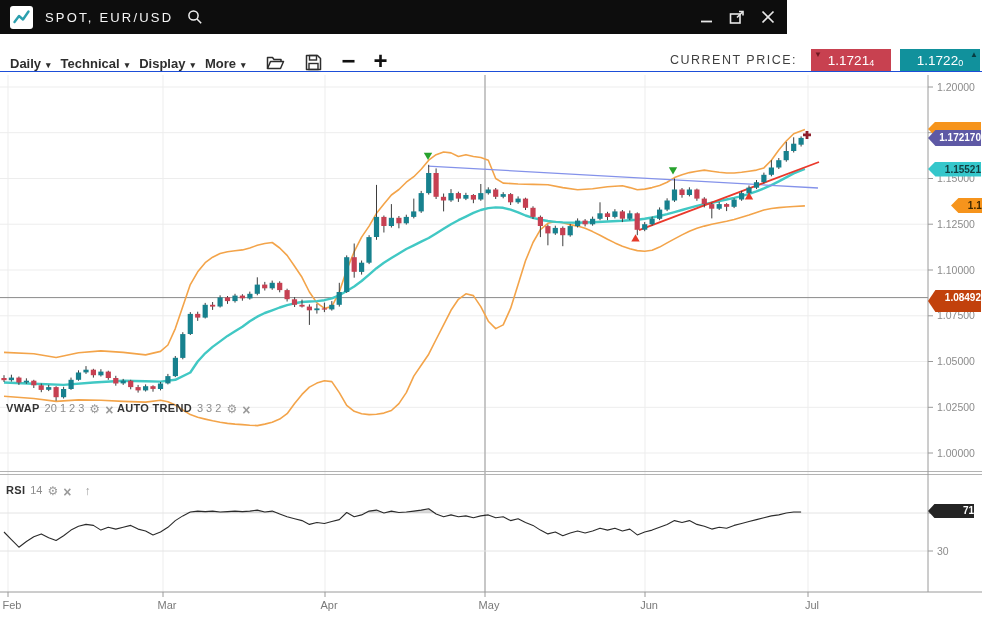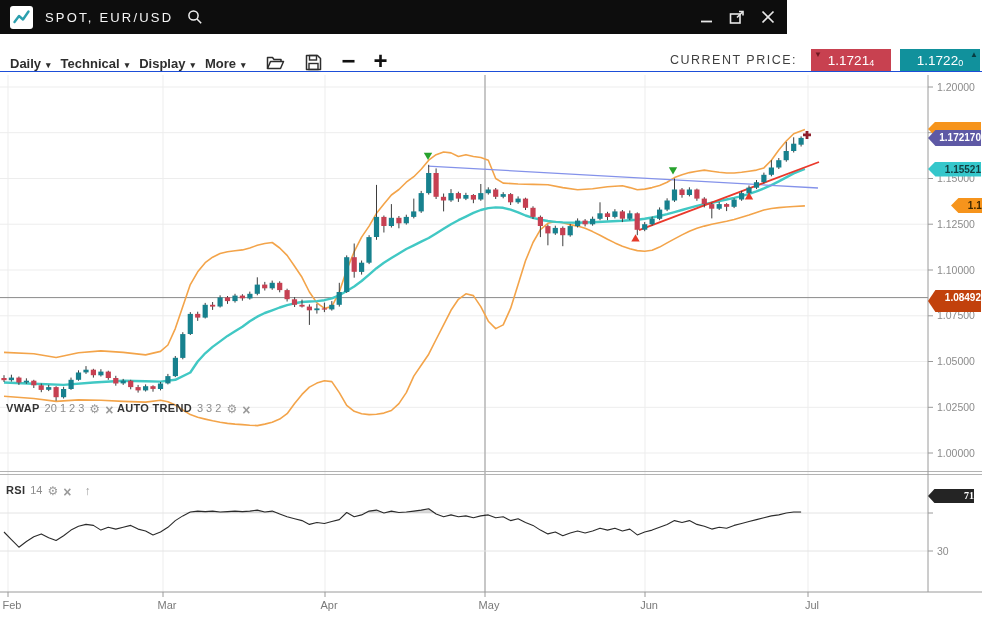--- a/index.html
+++ b/index.html
@@ -433,21 +433,21 @@
       <line x1="808" y1="592" x2="808" y2="597" stroke="#9a9a9a"></line>
       <text x="812" y="609" fill="#7a7a7a" font-size="11" text-anchor="middle">Jul</text>
     </g>
   </svg>
 <div id="badges">
     <div class="badge" style="top: 121.5px; height: 15px; line-height: 15px; background: rgb(246, 148, 28); color: rgb(74, 46, 0);"></div>
     <div class="badge" style="top: 130px; height: 16px; line-height: 16px; background: rgb(94, 89, 165); color: rgb(255, 255, 255);">1.172170</div>
     <div class="badge" style="top: 161.5px; height: 15px; line-height: 15px; background: rgb(53, 199, 203); color: rgb(18, 61, 64);">1.15521</div>
     <div class="badge" style="top: 198px; height: 15px; line-height: 15px; background: rgb(246, 148, 28); color: rgb(61, 40, 0); margin-left: 23px;">1.13498</div>
     <div class="badge" style="top: 290px; height: 22px; line-height: 15px; background: #c2410c; color: rgb(255, 255, 255);">1.08492</div>
-    <div class="badge" style="top: 489px; height: 14px; line-height: 14px; background: rgb(36, 36, 36); color: rgb(255, 255, 255); width: 46px; font-family: Liberation Serif, serif;">71</div>
+    <div class="badge" style="top: 504px; height: 14px; line-height: 14px; background: rgb(36, 36, 36); color: rgb(255, 255, 255); width: 46px;">71</div>
   </div>
 
 <div class="ind" style="left:6px;top:402px">
   <b>VWAP</b>
   <span>20 1 2 3</span>
   <span class="icon">⚙</span>
   <span class="icon x">×</span>
 </div>
 <div class="ind" style="left:117px;top:402px">
   <b>AUTO TREND</b>

